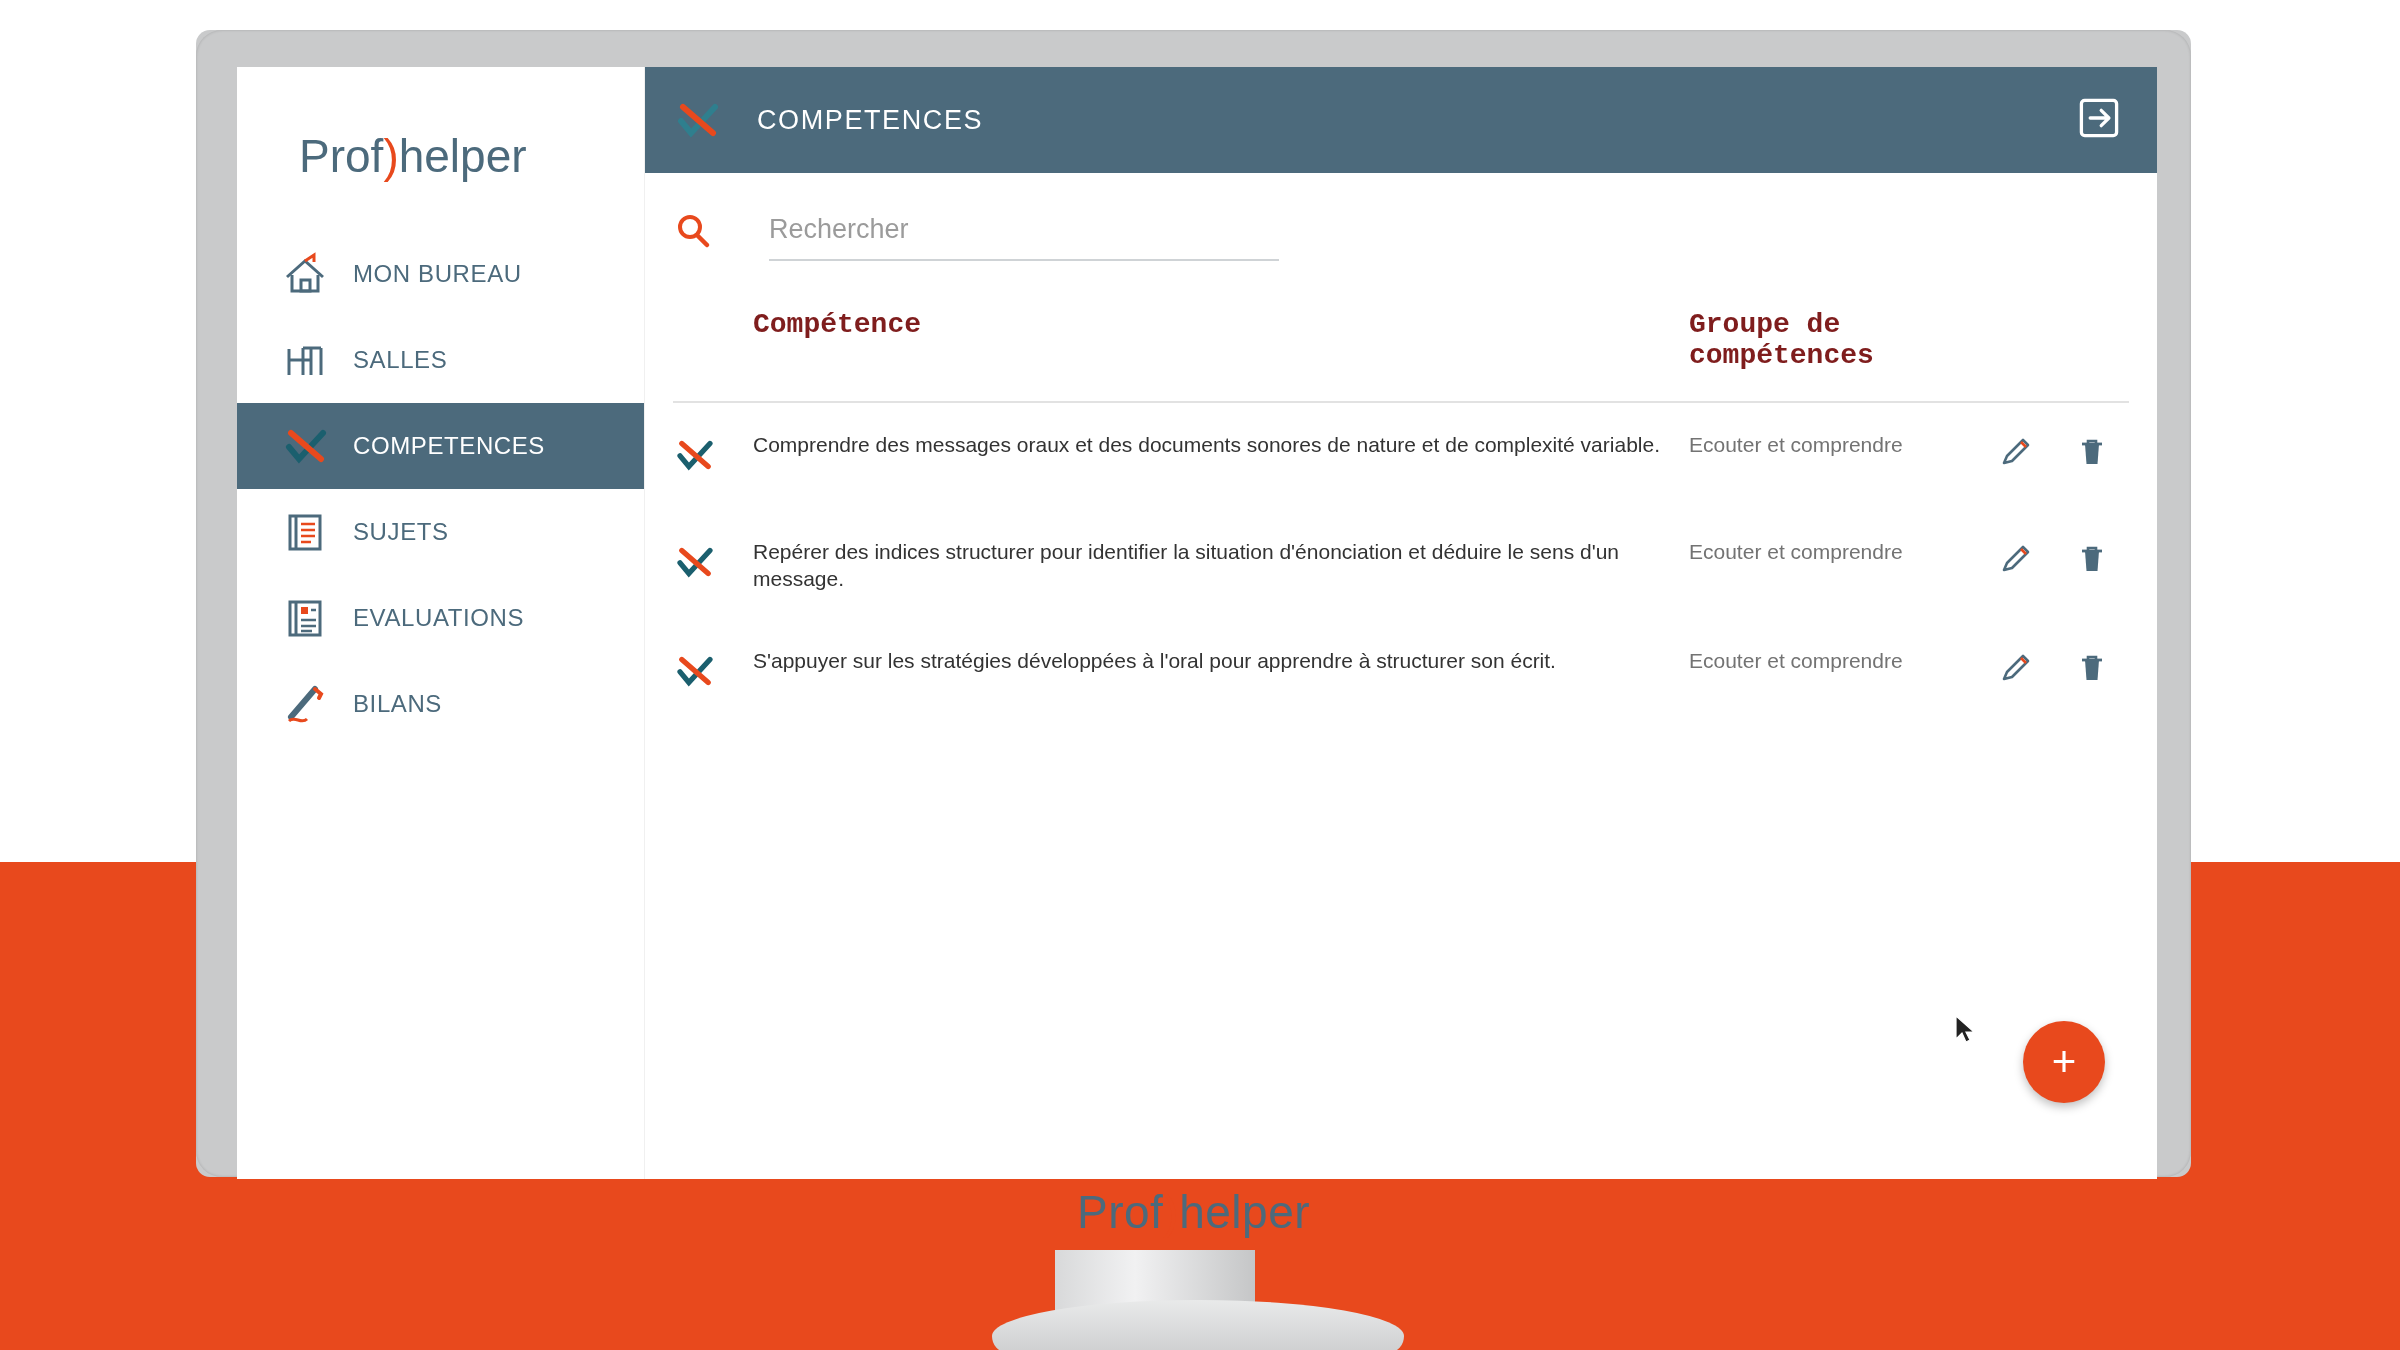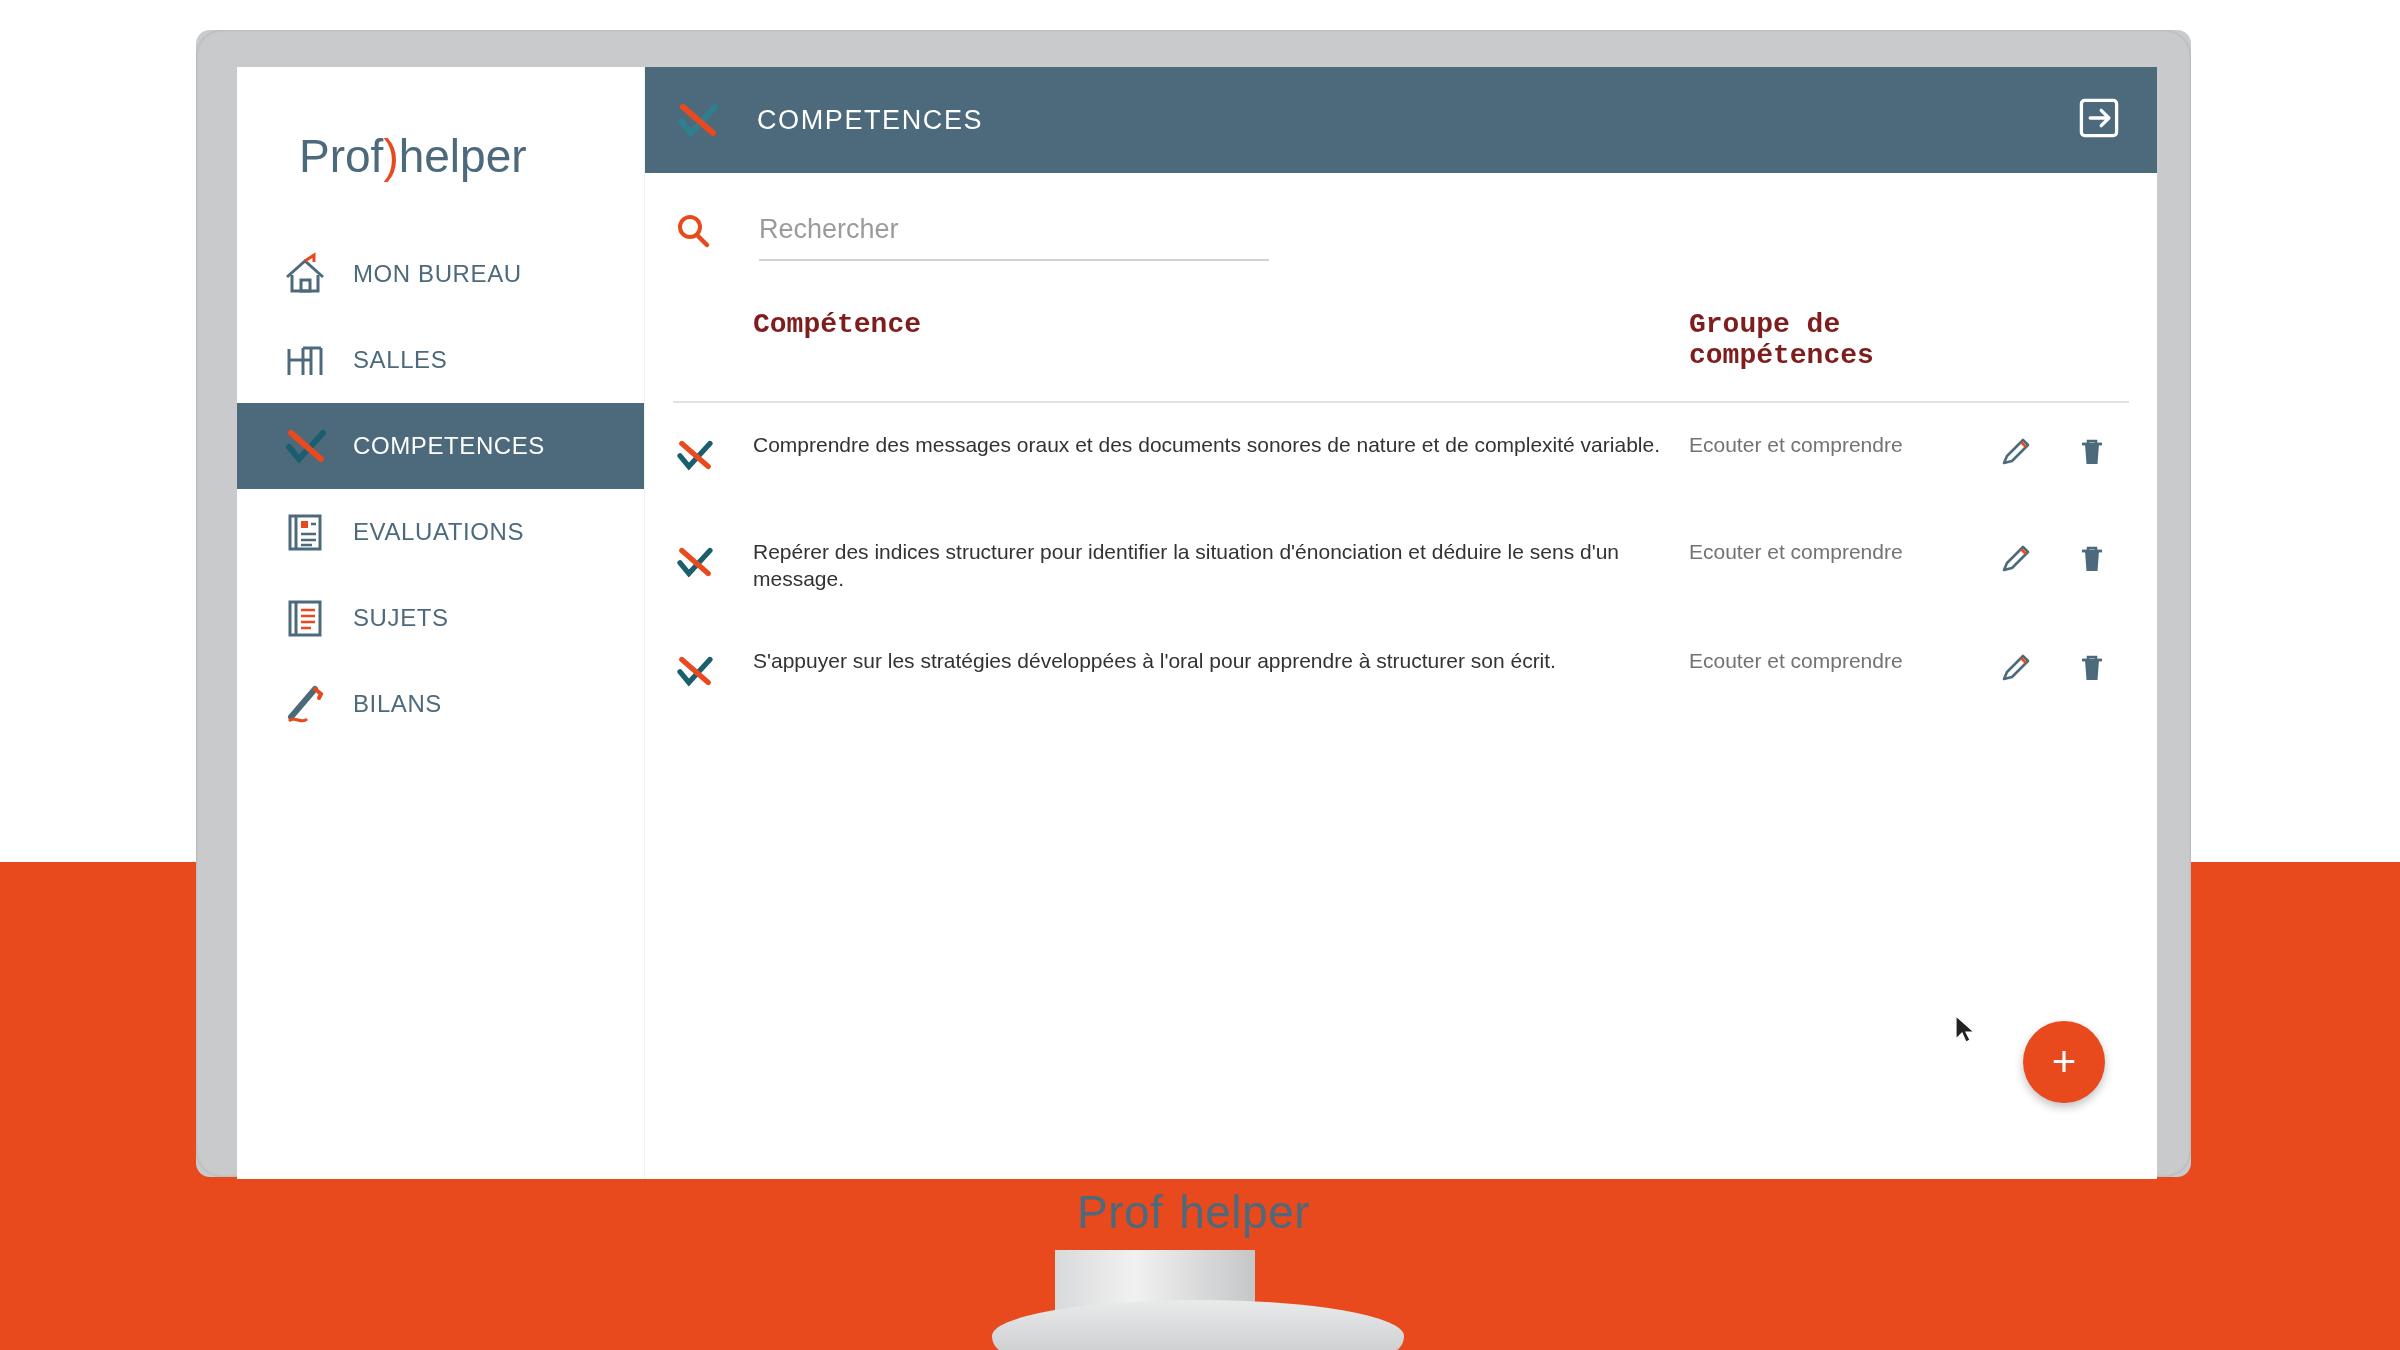--- a/index.html
+++ b/index.html
@@ -117,21 +117,21 @@
   .topbar .title {
     color: #ffffff;
     font-size: 27px;
     letter-spacing: 1.6px;
   }
   .topbar .spacer { flex: 1 1 auto; }
 
   .search-row {
     display: flex; align-items: flex-end;
     padding: 38px 0 0 28px;
-    gap: 24px;
+    gap: 34px;
   }
   .search-input-wrap {
     width: 510px;
     border-bottom: 2px solid #cfd3d6;
     padding-bottom: 14px;
     margin-left: 22px;
   }
   .search-input {
     border: 0; outline: 0;
     width: 100%;
@@ -248,36 +248,36 @@
             </svg>
           </span>
           <span class="label">COMPETENCES</span>
         </div>
 
         <div class="nav-item">
           <span class="ico">
             <svg viewBox="0 0 50 50" width="50" height="50">
               <rect x="9" y="9" width="30" height="33" fill="none" stroke="#4c6a7c" stroke-width="3"></rect>
               <path d="M15 9 L15 42" stroke="#4c6a7c" stroke-width="3"></path>
+              <path d="M20 17 L34 17 M20 23 L34 23 M20 29 L34 29 M20 35 L30 35" stroke="#e8491d" stroke-width="2.6"></path>
+            </svg>
+          </span>
+          <span class="label">SUJETS</span>
+        </div>
+
+        <div class="nav-item">
+          <span class="ico">
+            <svg viewBox="0 0 50 50" width="50" height="50">
+              <rect x="9" y="9" width="30" height="33" fill="none" stroke="#4c6a7c" stroke-width="3"></rect>
+              <path d="M15 9 L15 42" stroke="#4c6a7c" stroke-width="3"></path>
               <rect x="20" y="14" width="7" height="7" fill="#e8491d"></rect>
               <path d="M30 17 L35 17 M20 27 L35 27 M20 33 L35 33 M20 38 L31 38" stroke="#4c6a7c" stroke-width="2.6"></path>
             </svg>
           </span>
           <span class="label">EVALUATIONS</span>
-        </div>
-
-        <div class="nav-item">
-          <span class="ico">
-            <svg viewBox="0 0 50 50" width="50" height="50">
-              <rect x="9" y="9" width="30" height="33" fill="none" stroke="#4c6a7c" stroke-width="3"></rect>
-              <path d="M15 9 L15 42" stroke="#4c6a7c" stroke-width="3"></path>
-              <path d="M20 17 L34 17 M20 23 L34 23 M20 29 L34 29 M20 35 L30 35" stroke="#e8491d" stroke-width="2.6"></path>
-            </svg>
-          </span>
-          <span class="label">SUJETS</span>
         </div>
 
         <div class="nav-item">
           <span class="ico">
             <svg viewBox="0 0 50 50" width="50" height="50">
               <path d="M10 38 L34 10" stroke="#4c6a7c" stroke-width="6" stroke-linecap="round"></path>
               <path d="M34 10 L40 15 L38 19" fill="none" stroke="#e8491d" stroke-width="4" stroke-linecap="round"></path>
               <path d="M8 42 C14 36 20 46 26 40" fill="none" stroke="#e8491d" stroke-width="3"></path>
             </svg>
           </span>

